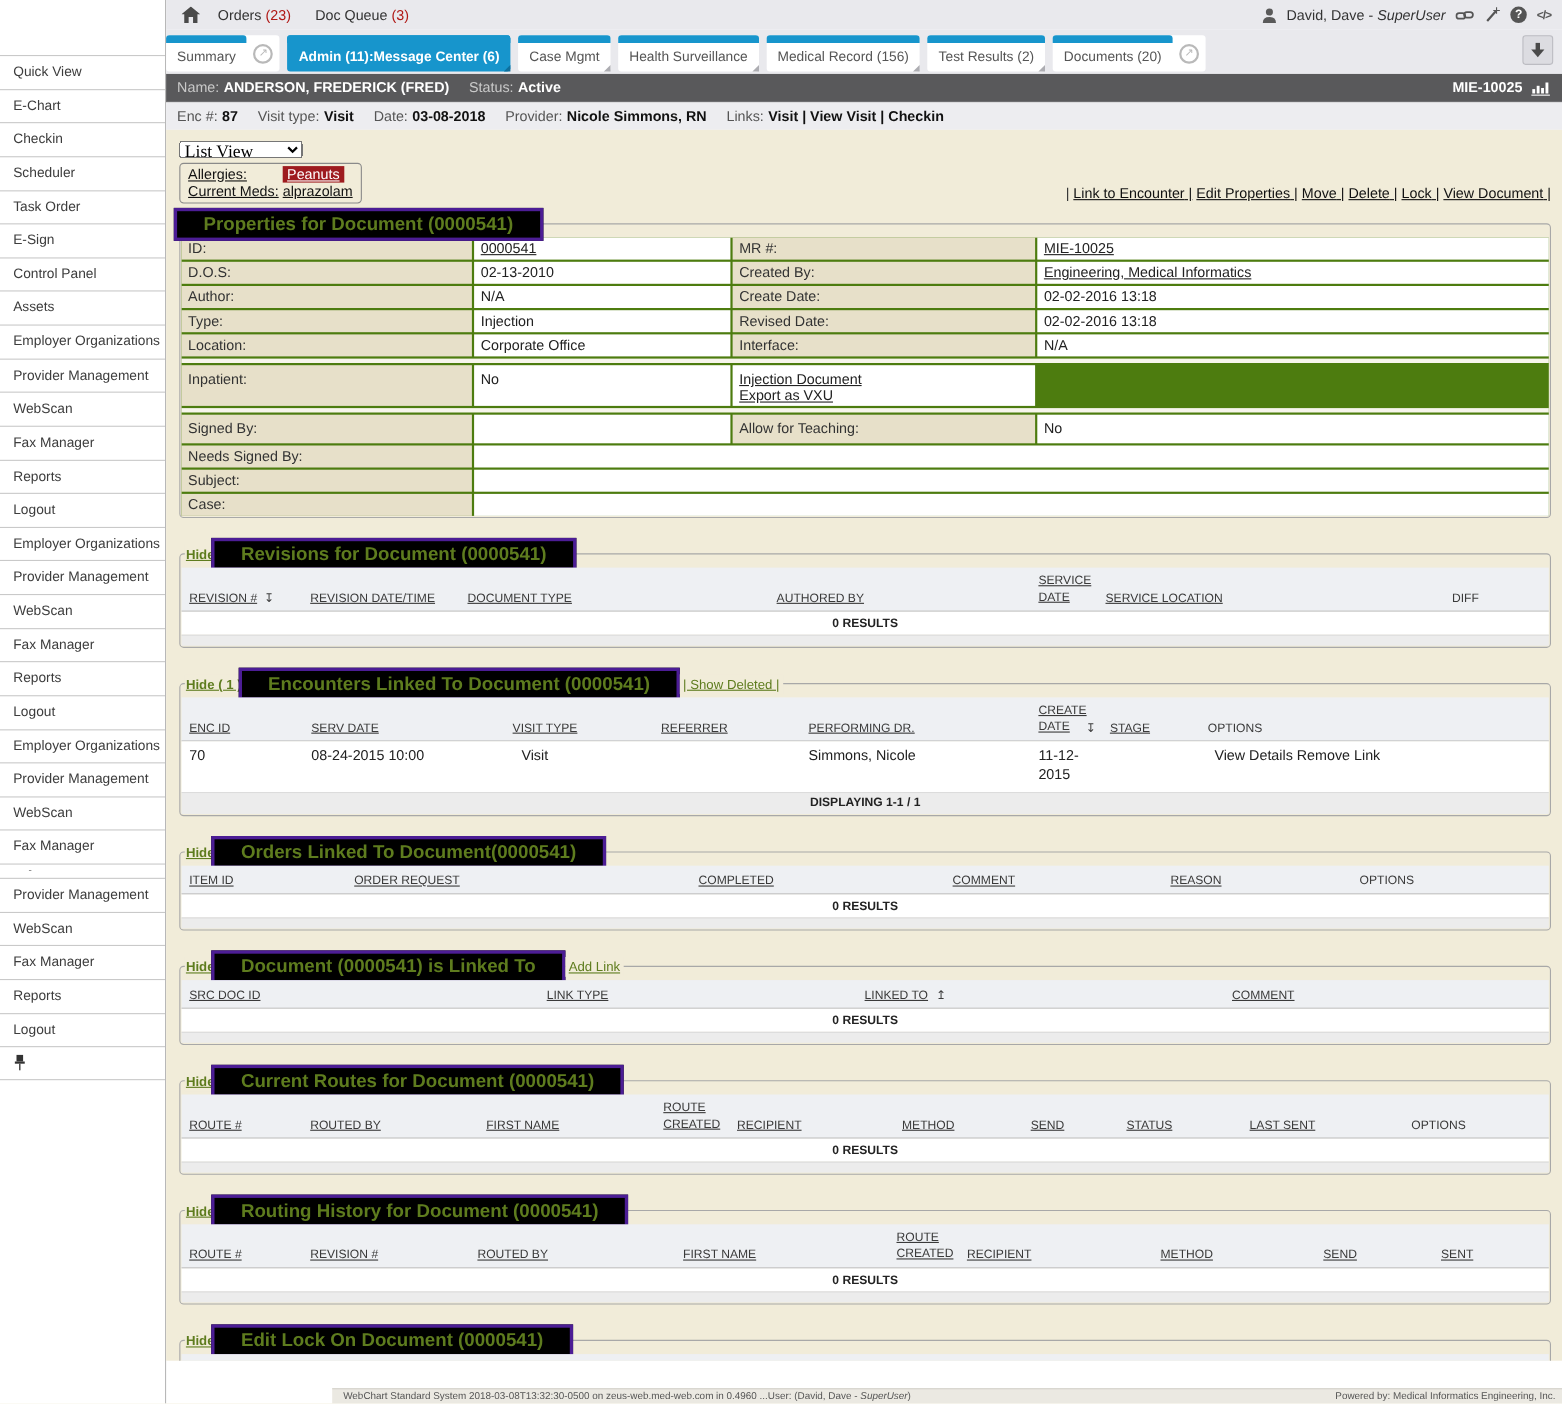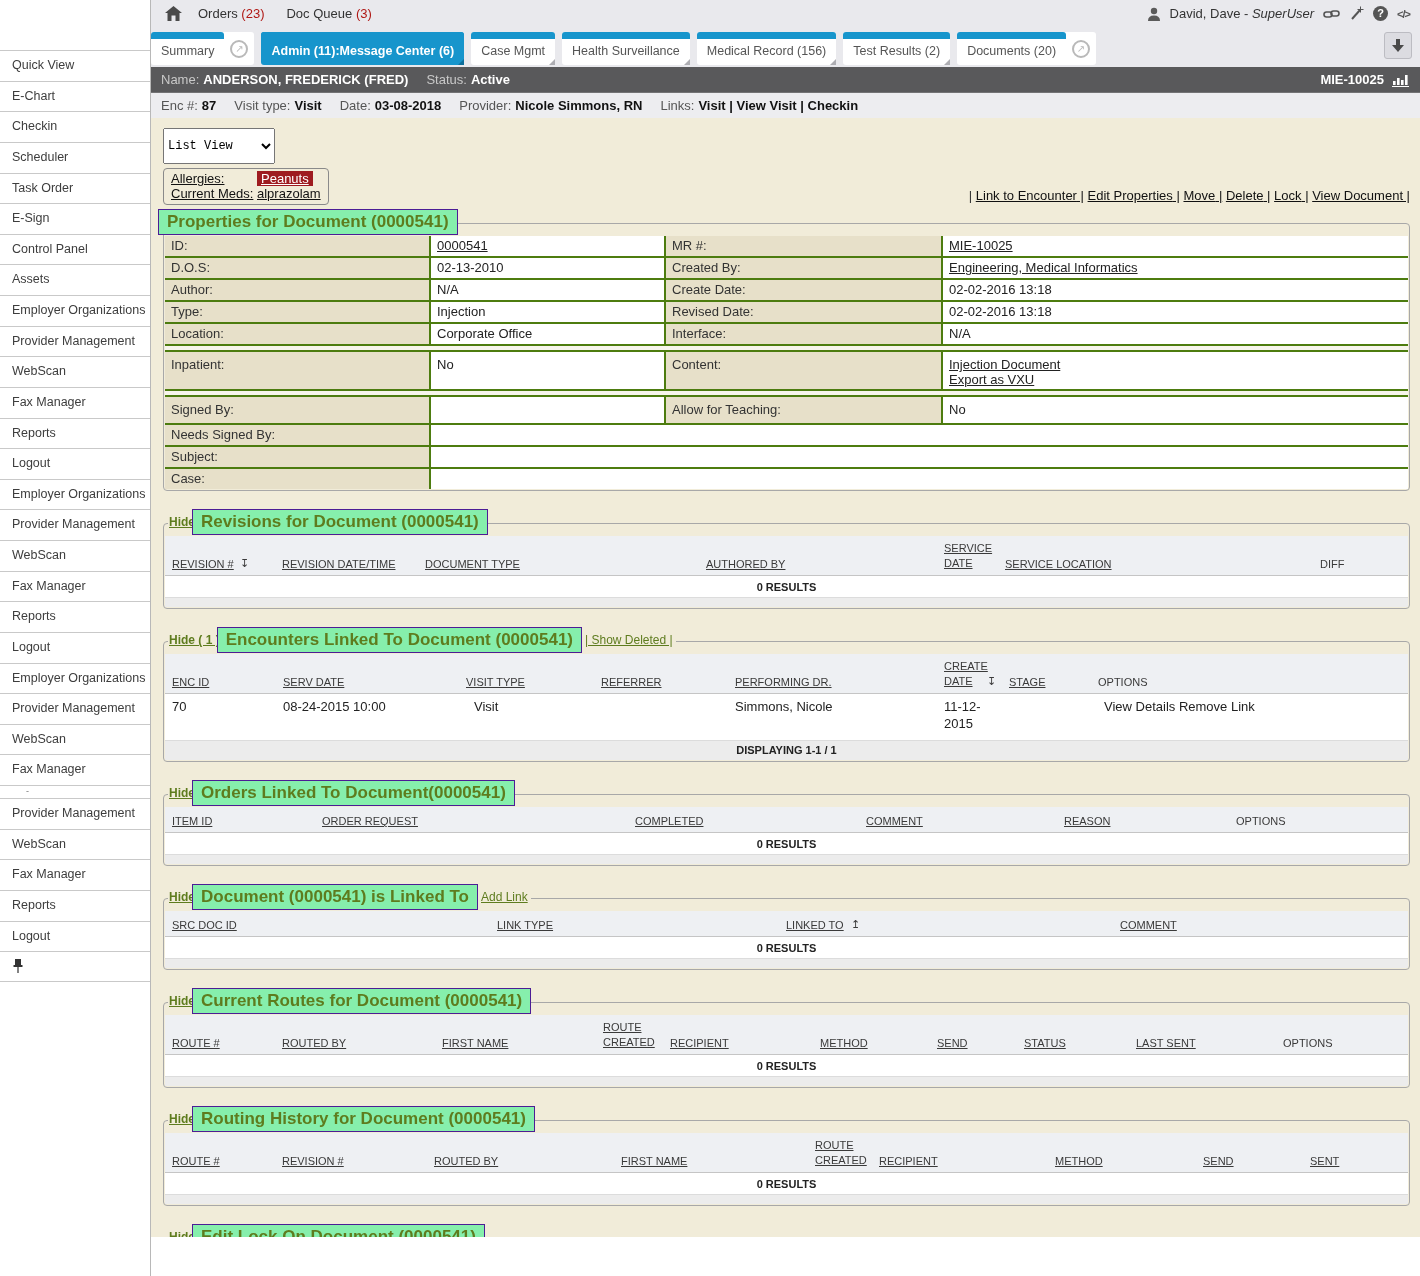--- a/index.html
+++ b/index.html
@@ -46,36 +46,36 @@
   .band1 b, .band2 b { color:#fff; font-weight:bold; margin:0 18px 0 4px; }
   .band3 { height:25px; background:#ededf0; color:#555; }
   .band3 b { color:#111; font-weight:bold; margin:0 18px 0 4px; }
   .mrblock { margin-left:auto; display:flex; align-items:center; gap:8px; color:#fff; font-weight:bold; }
   
   .content { background:#f1ecd9; height:1119px; overflow:hidden; padding:10px 10px 0 12px; }
   .linkrow { font-size:13px; color:#111; }
   .linkrow a { color:#111; text-decoration:underline; cursor:pointer; }
   .linkrow a::before { content:"| "; text-decoration:none; color:#111; }
   .row1 { display:flex; justify-content:space-between; align-items:flex-start; }
-  .viewsel { width:112px; height:36px; font-size:12px; font-family:Liberation Mono, monospace; }
+  .viewsel { width:112px; height:16px; font-size:16px; font-family:Liberation Serif, serif; }
   .row2 { display:flex; justify-content:space-between; align-items:flex-end; margin-top:4px; }
   .allergybox { border:1px solid #8a8a8a; border-radius:4px; padding:2px 7px 3px 7px; font-size:13px; background:#f1ecd9; }
   .allergybox a { color:#111; text-decoration:underline; cursor:pointer; }
   .albl { display:inline-block; min-width:86px; }
   .peanut { background:#9e1b1f; color:#fff !important; padding:0 4px; }
   .docacts { font-size:13px; margin-bottom:2px; }
   .docacts a { color:#111; text-decoration:underline; cursor:pointer; }
   .docacts a::after { content:" |"; text-decoration:none; }
   .docacts::before { content:"| "; }
   
   .sec { position:relative; border:1px solid #a8a8a8; border-radius:4px; margin-top:32px; padding:12px 1px 1px 1px; }
   .sec.first { margin-top:18px; }
   .legend { position:absolute; top:-15px; left:4px; display:flex; align-items:center; }
   .hide { font-size:12px; font-weight:bold; color:#5e7c1e; text-decoration:underline; background:#f1ecd9; padding:2px 1px; cursor:pointer; }
-  .ann { border:1px solid #4c1d95; background:#86efac; color:#5e7c1e; font-size:17px; font-weight:bold; padding:2px 8px; margin-left:-4px; white-space:nowrap; }
+  .ann { border:3px solid #4c1d95; background:#000000; color:#5e7c1e; font-size:17px; font-weight:bold; padding:2px 24px; margin-left:-4px; white-space:nowrap; }
   .lextra { font-size:12px; color:#5e7c1e; background:#f1ecd9; padding:2px 3px; }
   .lextra a { color:#5e7c1e; text-decoration:underline; cursor:pointer; }
   .hdr { position:relative; background:#eef0f3; border-bottom:1px solid #c5c5c5; }
   .h26 { height:26px; } .h40 { height:40px; }
   .col { position:absolute; bottom:5px; font-size:11px; color:#3a3a3a; white-space:nowrap; cursor:pointer; }
   .col.u { text-decoration:underline; }
   .col.wrap { width:56px; white-space:normal; line-height:1.3; }
   .sorticon { position:absolute; bottom:5px; font-size:11px; color:#3a3a3a; cursor:pointer; }
   .resultrow { background:#fff; text-align:center; font-size:11px; font-weight:bold; color:#222; padding:5px 0 4px 0; }
   .footband { height:10px; background:#ececec; border-top:1px solid #dcdcdc; }
@@ -305,21 +305,20 @@
 
         <div class="plabel">Location:</div>
         <div class="pvalue">Corporate Office</div>
         <div class="plabel">Interface:</div>
         <div class="pvalue">N/A</div>
 
         <div class="pspacer"></div>
 
         <div class="plabel tall">Inpatient:</div>
         <div class="pvalue tall">No</div>
-        <div class="plabel tall">Content:</div>
         <div class="pvalue tall">
           <a>Injection Document</a><br>
           <a>Export as VXU</a>
         </div>
 
         <div class="pspacer"></div>
 
         <div class="plabel tall">Signed By:</div>
         <div class="pvalue tall"></div>
         <div class="plabel tall">Allow for Teaching:</div>
@@ -466,13 +465,17 @@
       <div class="hdr h26">
         
         
         
         
       </div>
 
     </div>
   </div>
 
+  <div class="pagefooter">
+    <span><span>WebChart Standard System 2018-03-08T13:32:30-0500 on zeus-web.med-web.com in 0.4960 ...User: (David, Dave - </span><i>SuperUser</i><span>)</span></span>
+    <span>Powered by: Medical Informatics Engineering, Inc.</span>
+  </div>
 </div>
 
 </body></html>

